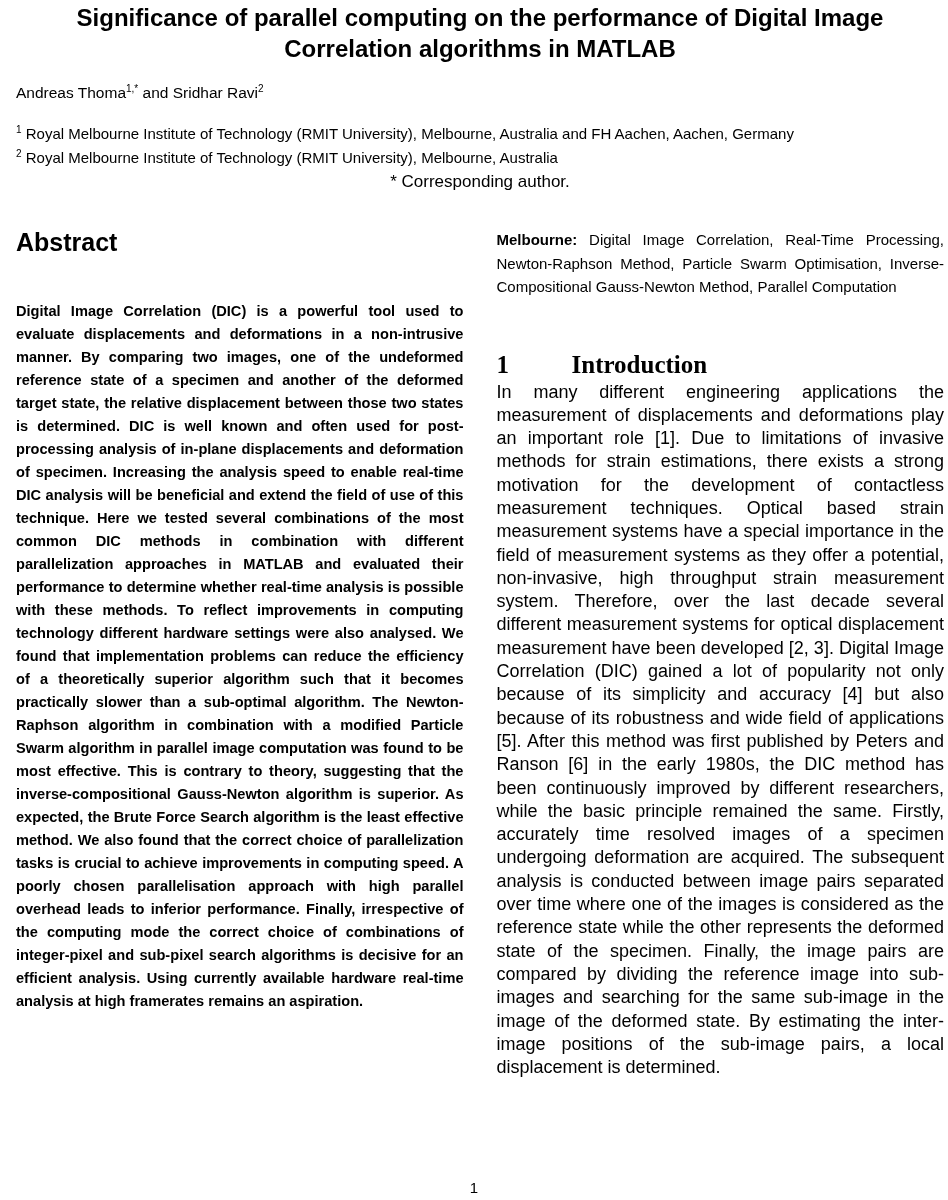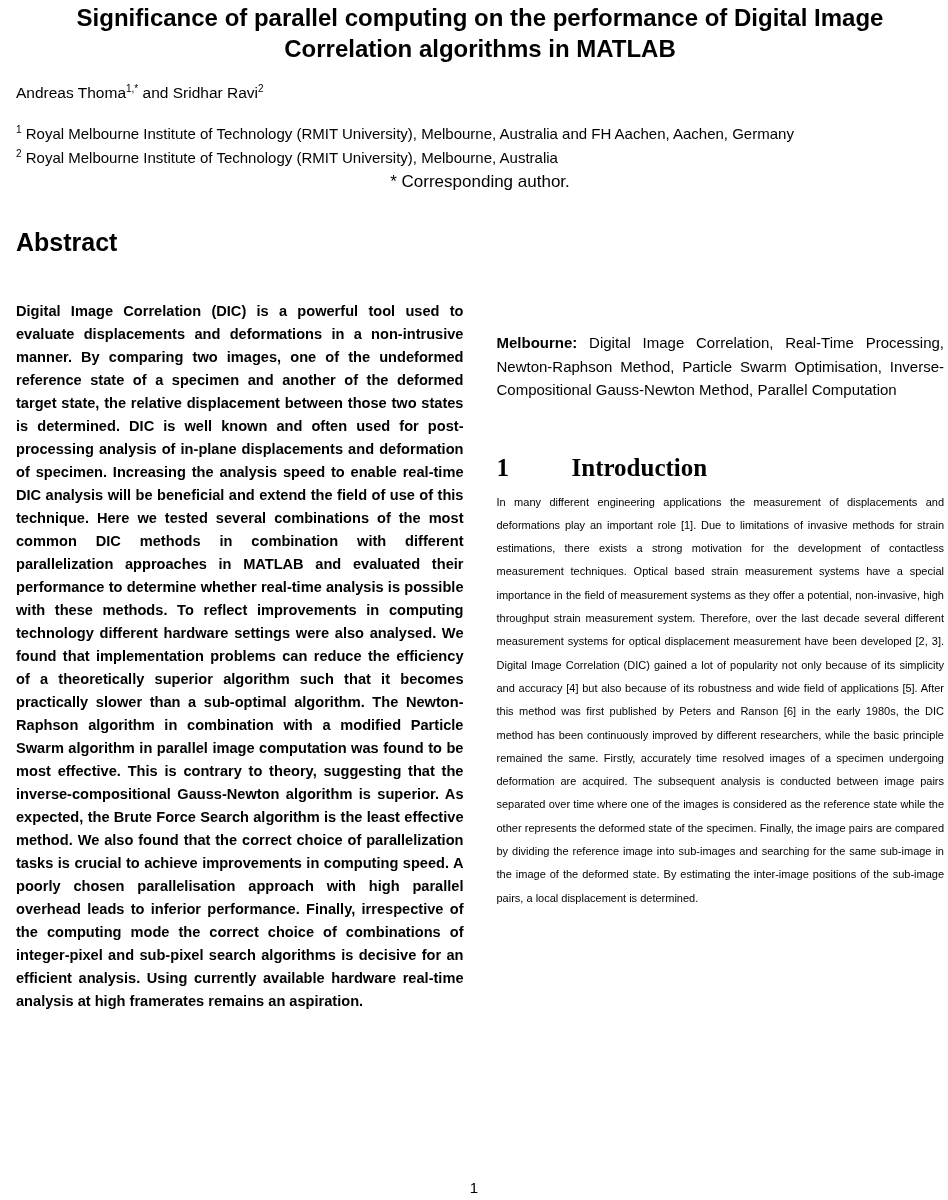--- a/index.html
+++ b/index.html
@@ -40,21 +40,20 @@
     line-height: 24px;
     text-align: center;
   }
   .email-line { font-size: 15px; line-height: 24px; }
   .email-line a { text-decoration: underline; }
 
   .columns {
     display: flex;
     gap: 33px;
     margin-top: 34px;
-    align-items: center;
   }
   .col { flex: 1 1 0; min-width: 0; }
 
   .abstract-heading {
     font-size: 25px;
     font-weight: 700;
     margin-bottom: 16px;
   }
   .abstract-body {
     font-weight: 700;
@@ -76,22 +75,22 @@
   .intro-heading {
     font-family: "Liberation Serif", serif;
     font-size: 25px;
     font-weight: 700;
     margin-top: 52px;
     display: flex;
   }
   .intro-num { width: 75px; flex: 0 0 75px; }
 
   .intro-body {
-    margin-top: 9px;
-    font-size: 11px;
+    margin-top: 2px;
+    font-size: 18px;
     line-height: 23.3px;
     text-align: justify;
     hyphens: auto;
   }
 
   .page-number {
     position: absolute;
     bottom: 4px;
     left: 0;
     right: 0;

